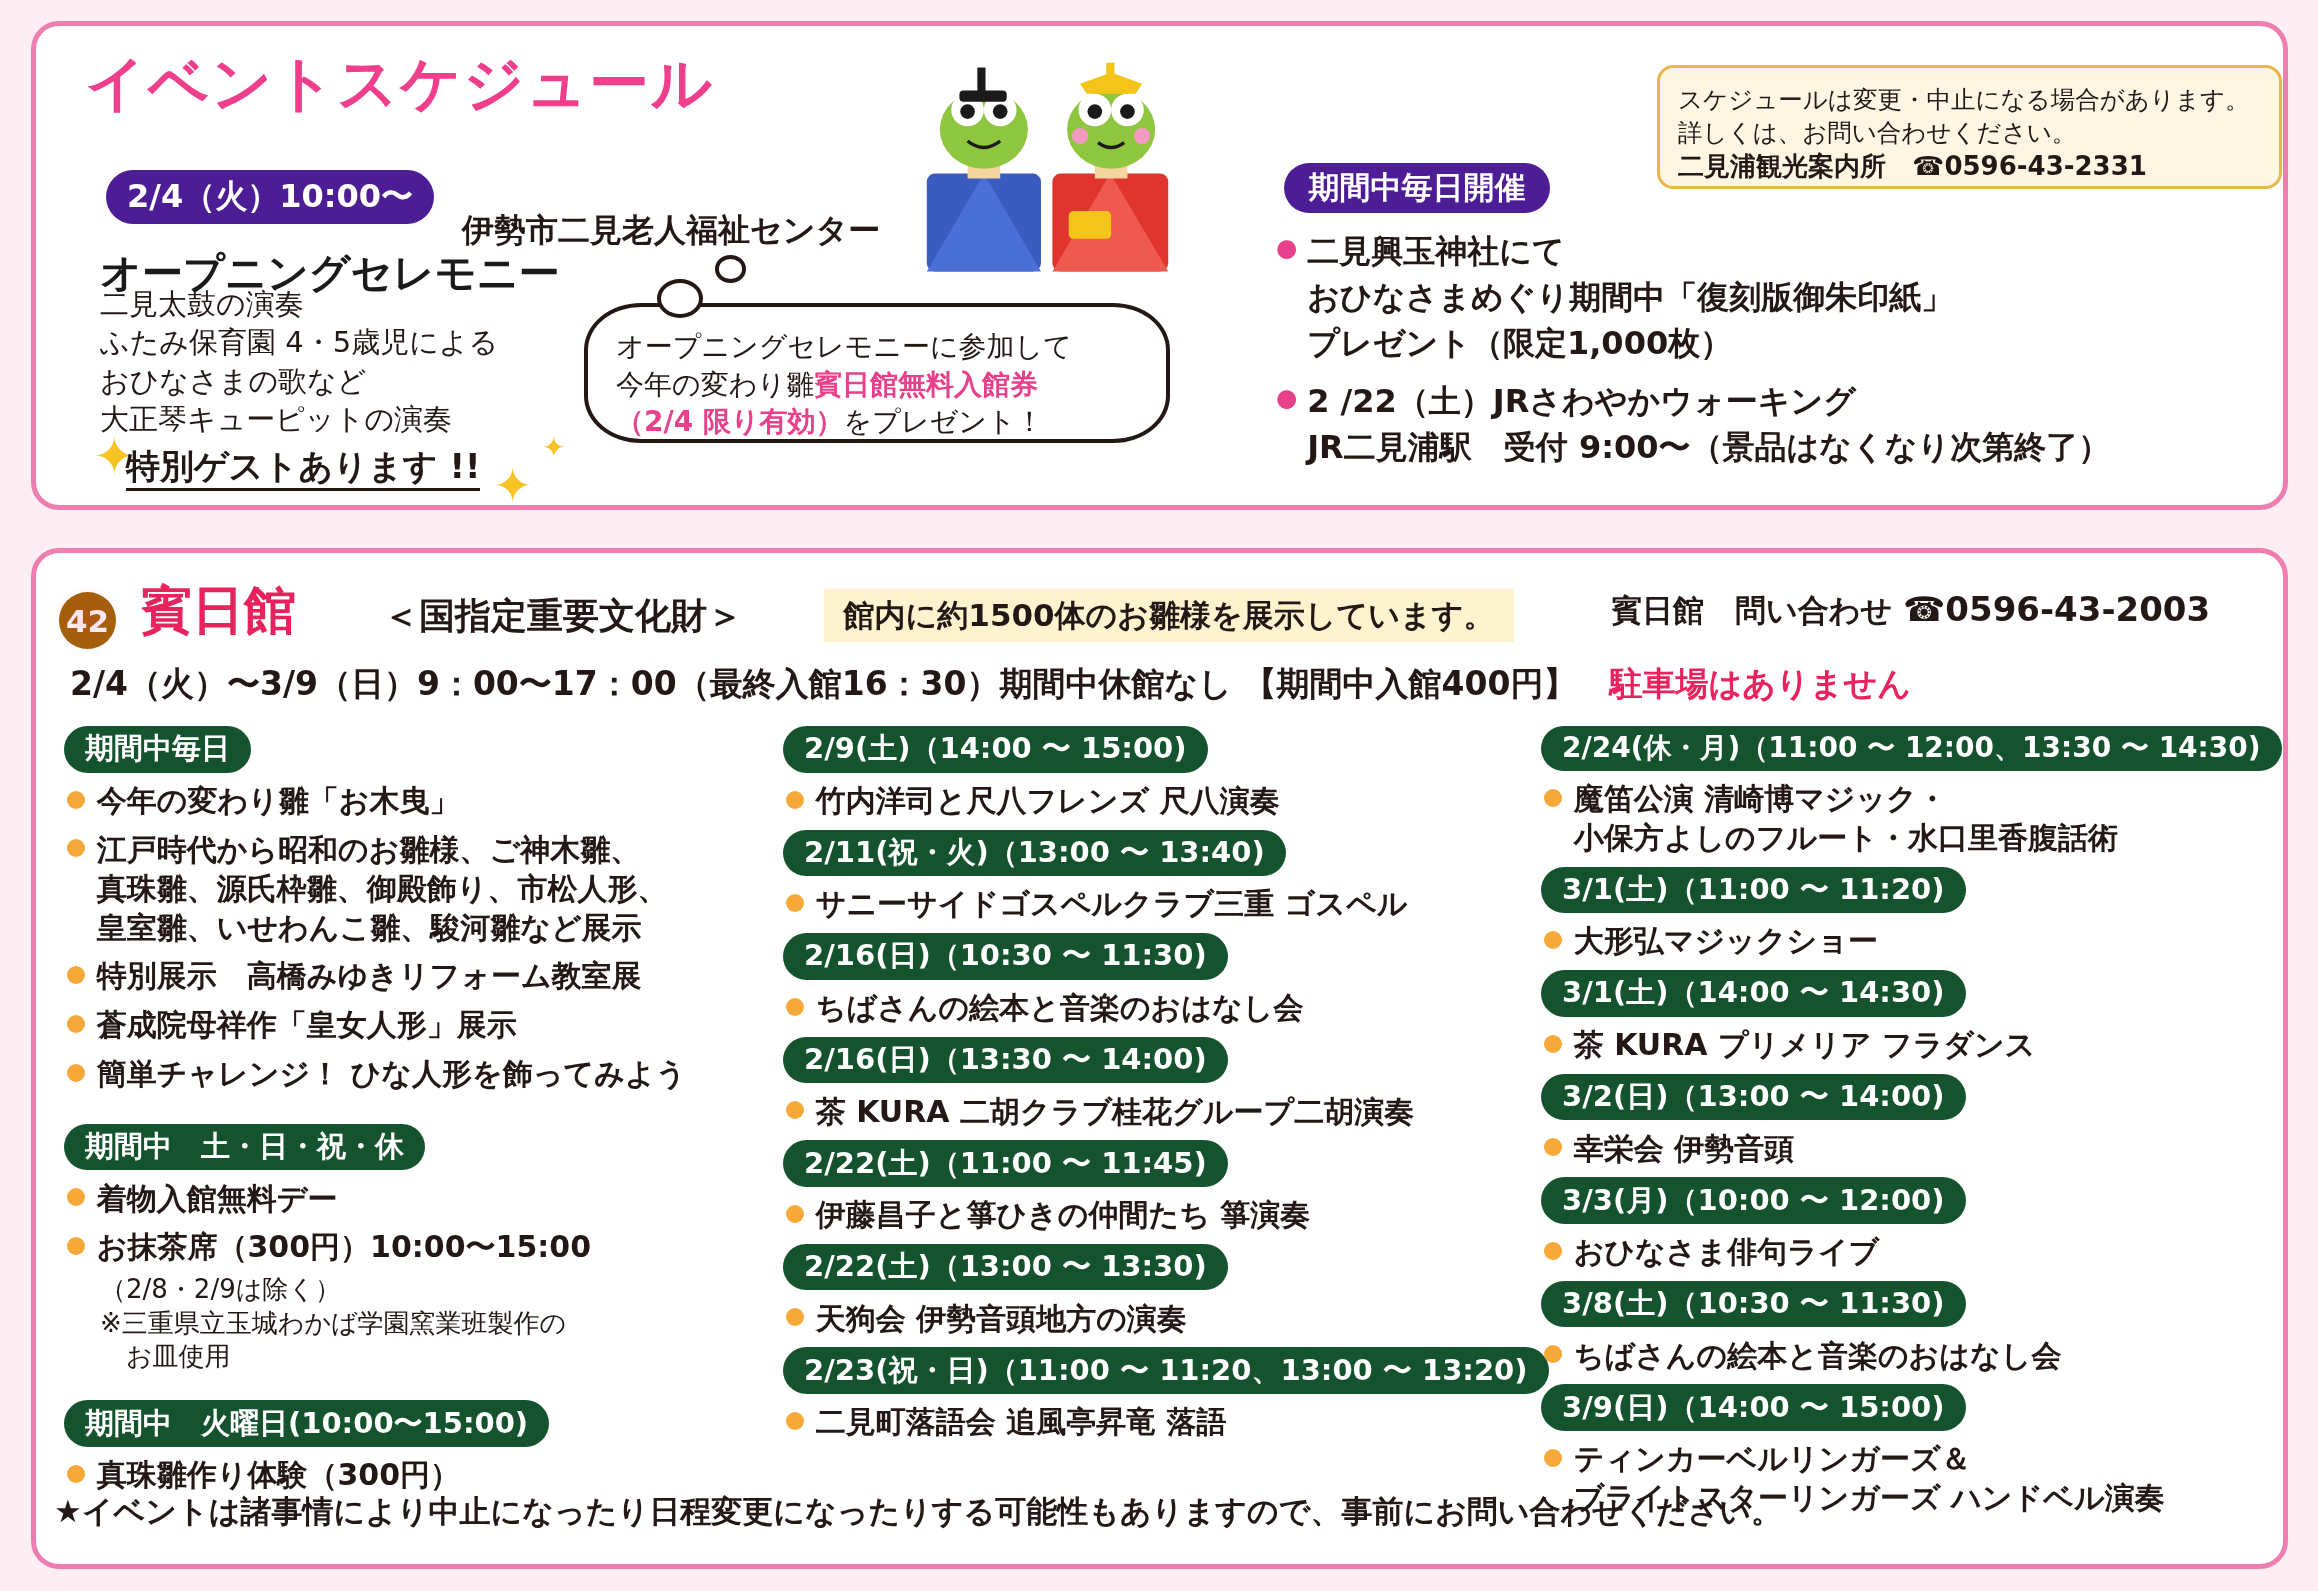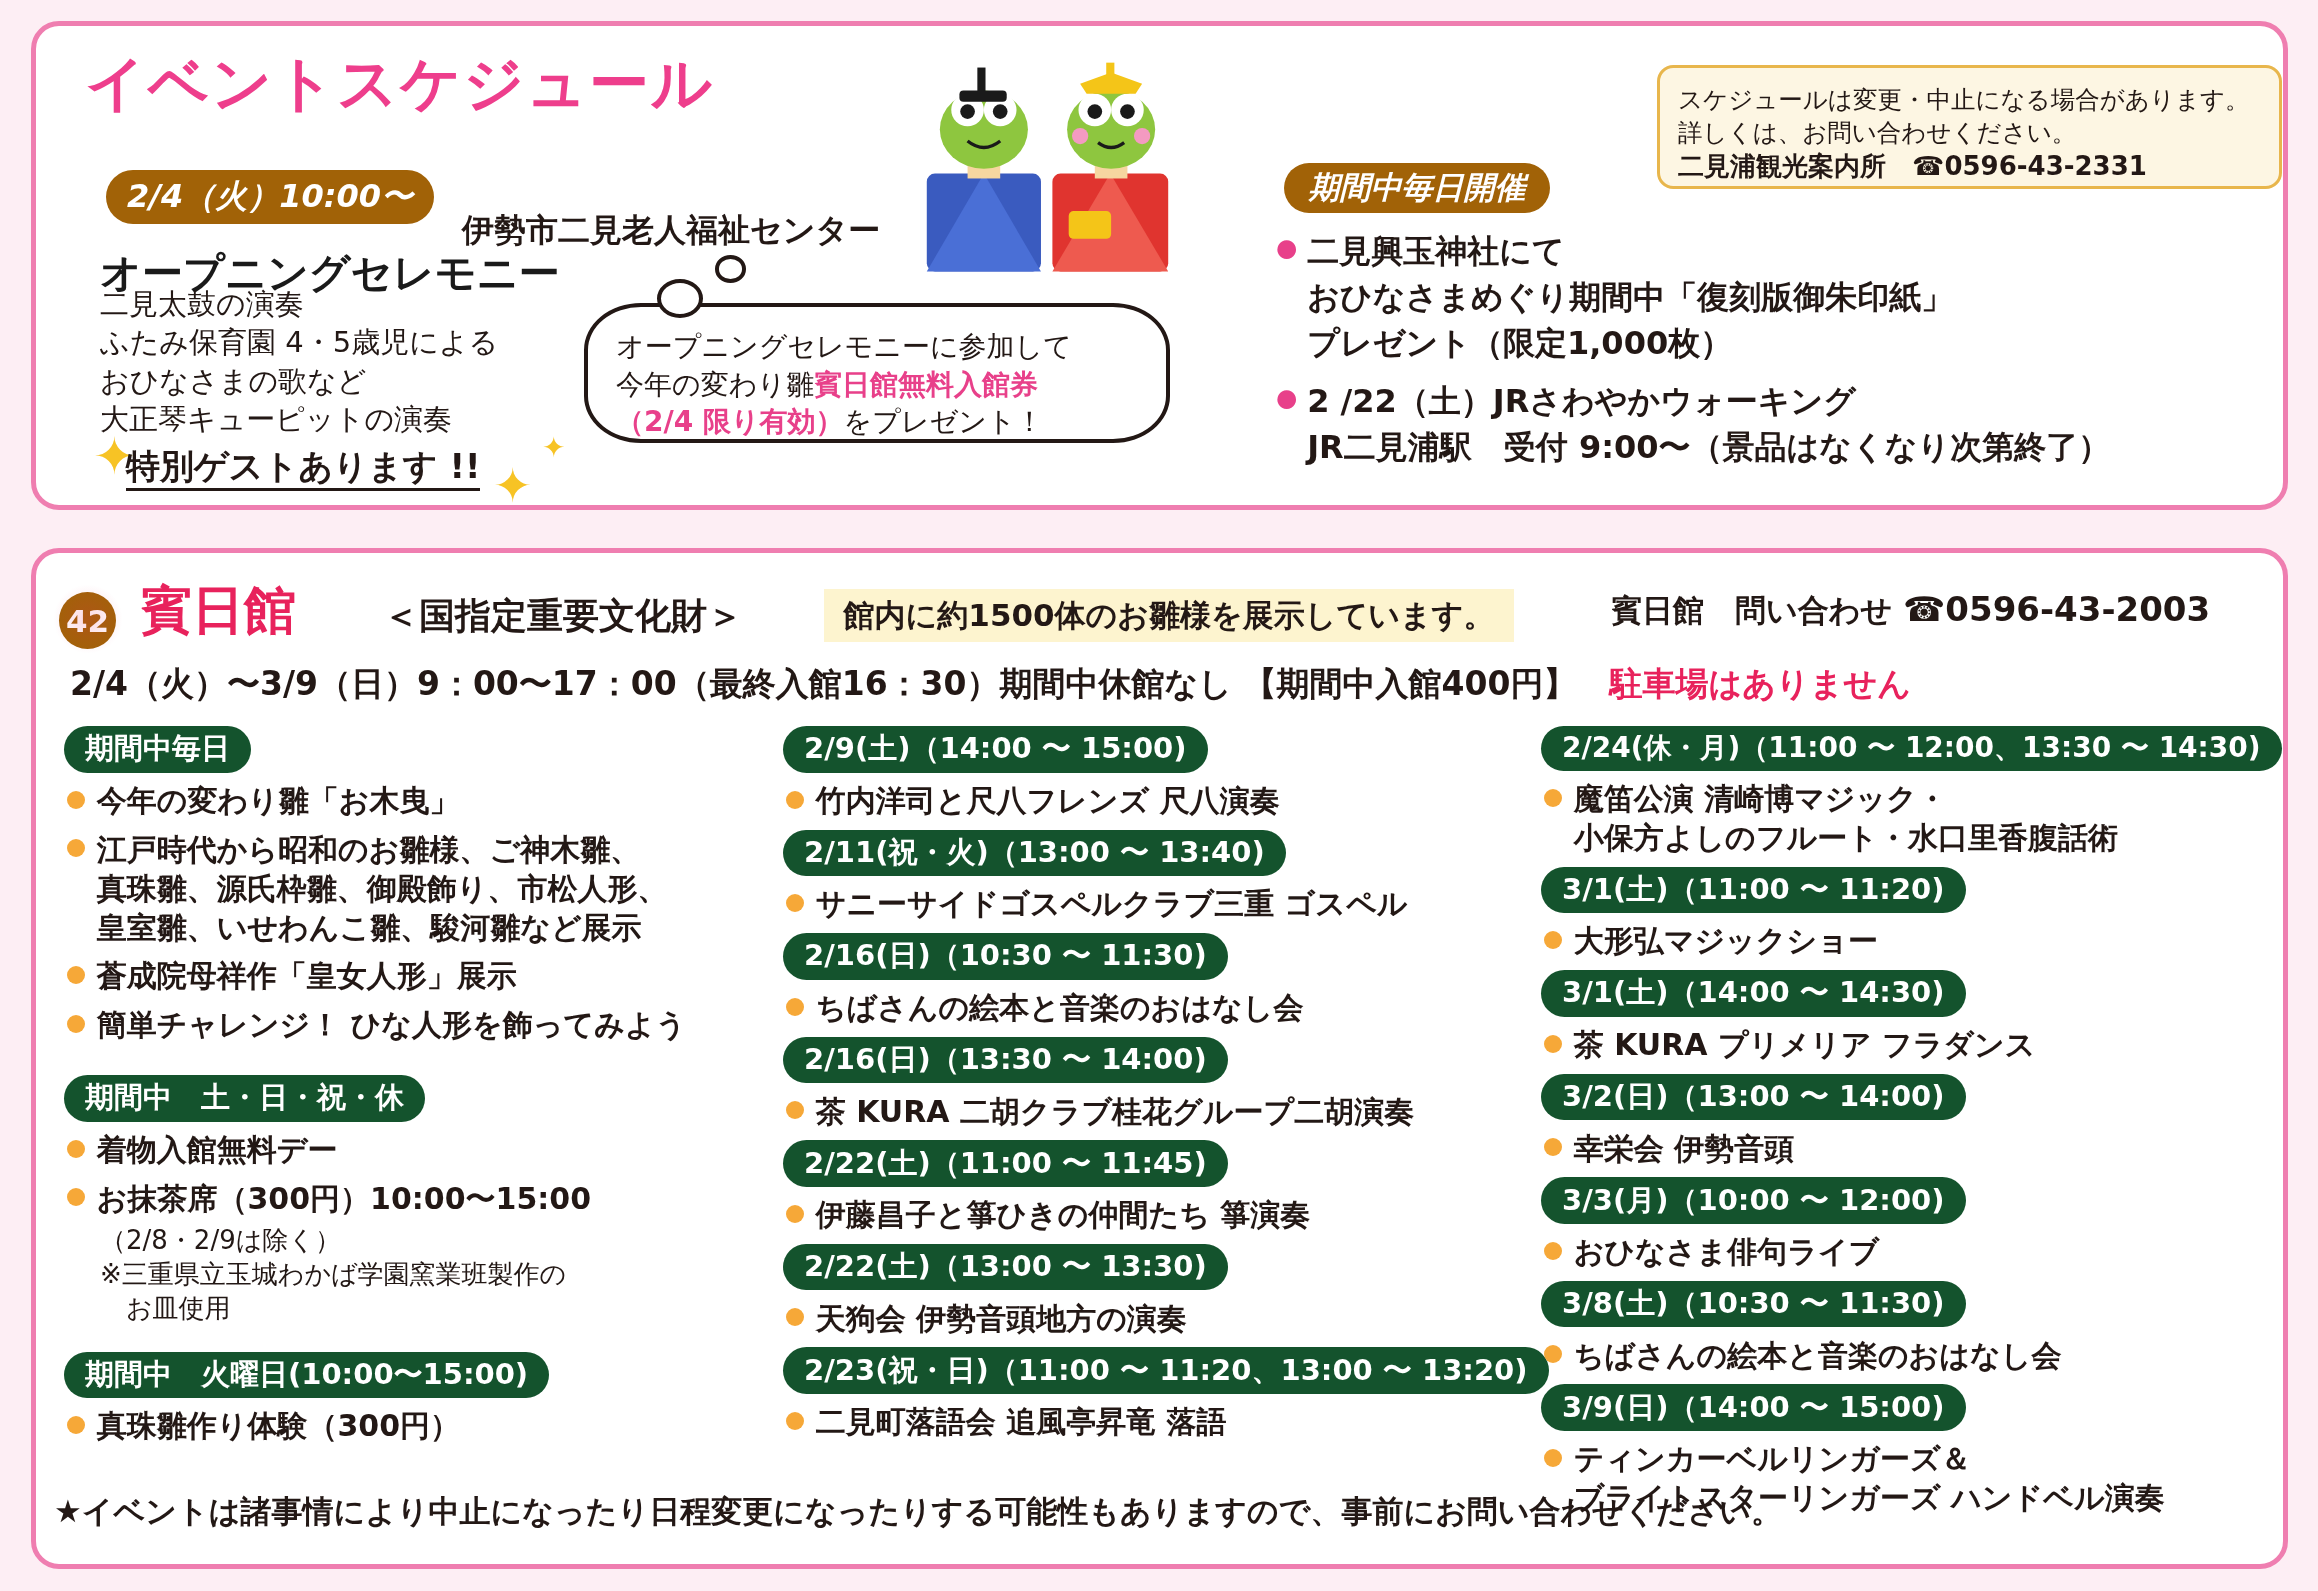--- a/index.html
+++ b/index.html
@@ -33,27 +33,26 @@
     position: absolute; left: 49px; top: 18px;
     font-size: 60px; font-weight: bold;
     color: #ee3e8c;
     -webkit-text-stroke: 7.3px #ffffff;
     paint-order: stroke fill;
     letter-spacing: 1.6px;
     white-space: nowrap;
   }
   .pill {
     display: inline-block;
-    background: #a16207;
+    background: #4c1d95;
     color: #ffffff;
     border-radius: 815px;
     font-weight: bold;
     padding: 1.6px 16.3px;
     white-space: nowrap;
-    font-style: italic;
   }
   .date-pill {
     position: absolute; left: 70px; top: 144px;
     font-size: 32px;
     padding: 4.9px 21px;
   }
   .venue {
     position: absolute; left: 426px; top: 147px;
     font-size: 32px; font-weight: bold;
     white-space: nowrap;
@@ -317,20 +316,24 @@
       <span class="txt">今年の変わり雛「お木曳」</span>
     </div>
   <div class="item">
       <span class="dot"></span>
       <span class="txt">江戸時代から昭和のお雛様、ご神木雛、
 真珠雛、源氏枠雛、御殿飾り、市松人形、
 皇室雛、いせわんこ雛、駿河雛など展示</span>
     </div>
   <div class="item">
       <span class="dot"></span>
+      <span class="txt">特別展示　高橋みゆきリフォーム教室展</span>
+    </div>
+  <div class="item">
+      <span class="dot"></span>
       <span class="txt">蒼成院母祥作「皇女人形」展示</span>
     </div>
   <div class="item">
       <span class="dot"></span>
       <span class="txt">簡単チャレンジ！ ひな人形を飾ってみよう</span>
     </div>
 
   <div class="spacer-md"></div>
   <div class="sect-pill">期間中　土・日・祝・休</div>
   <div class="item">

